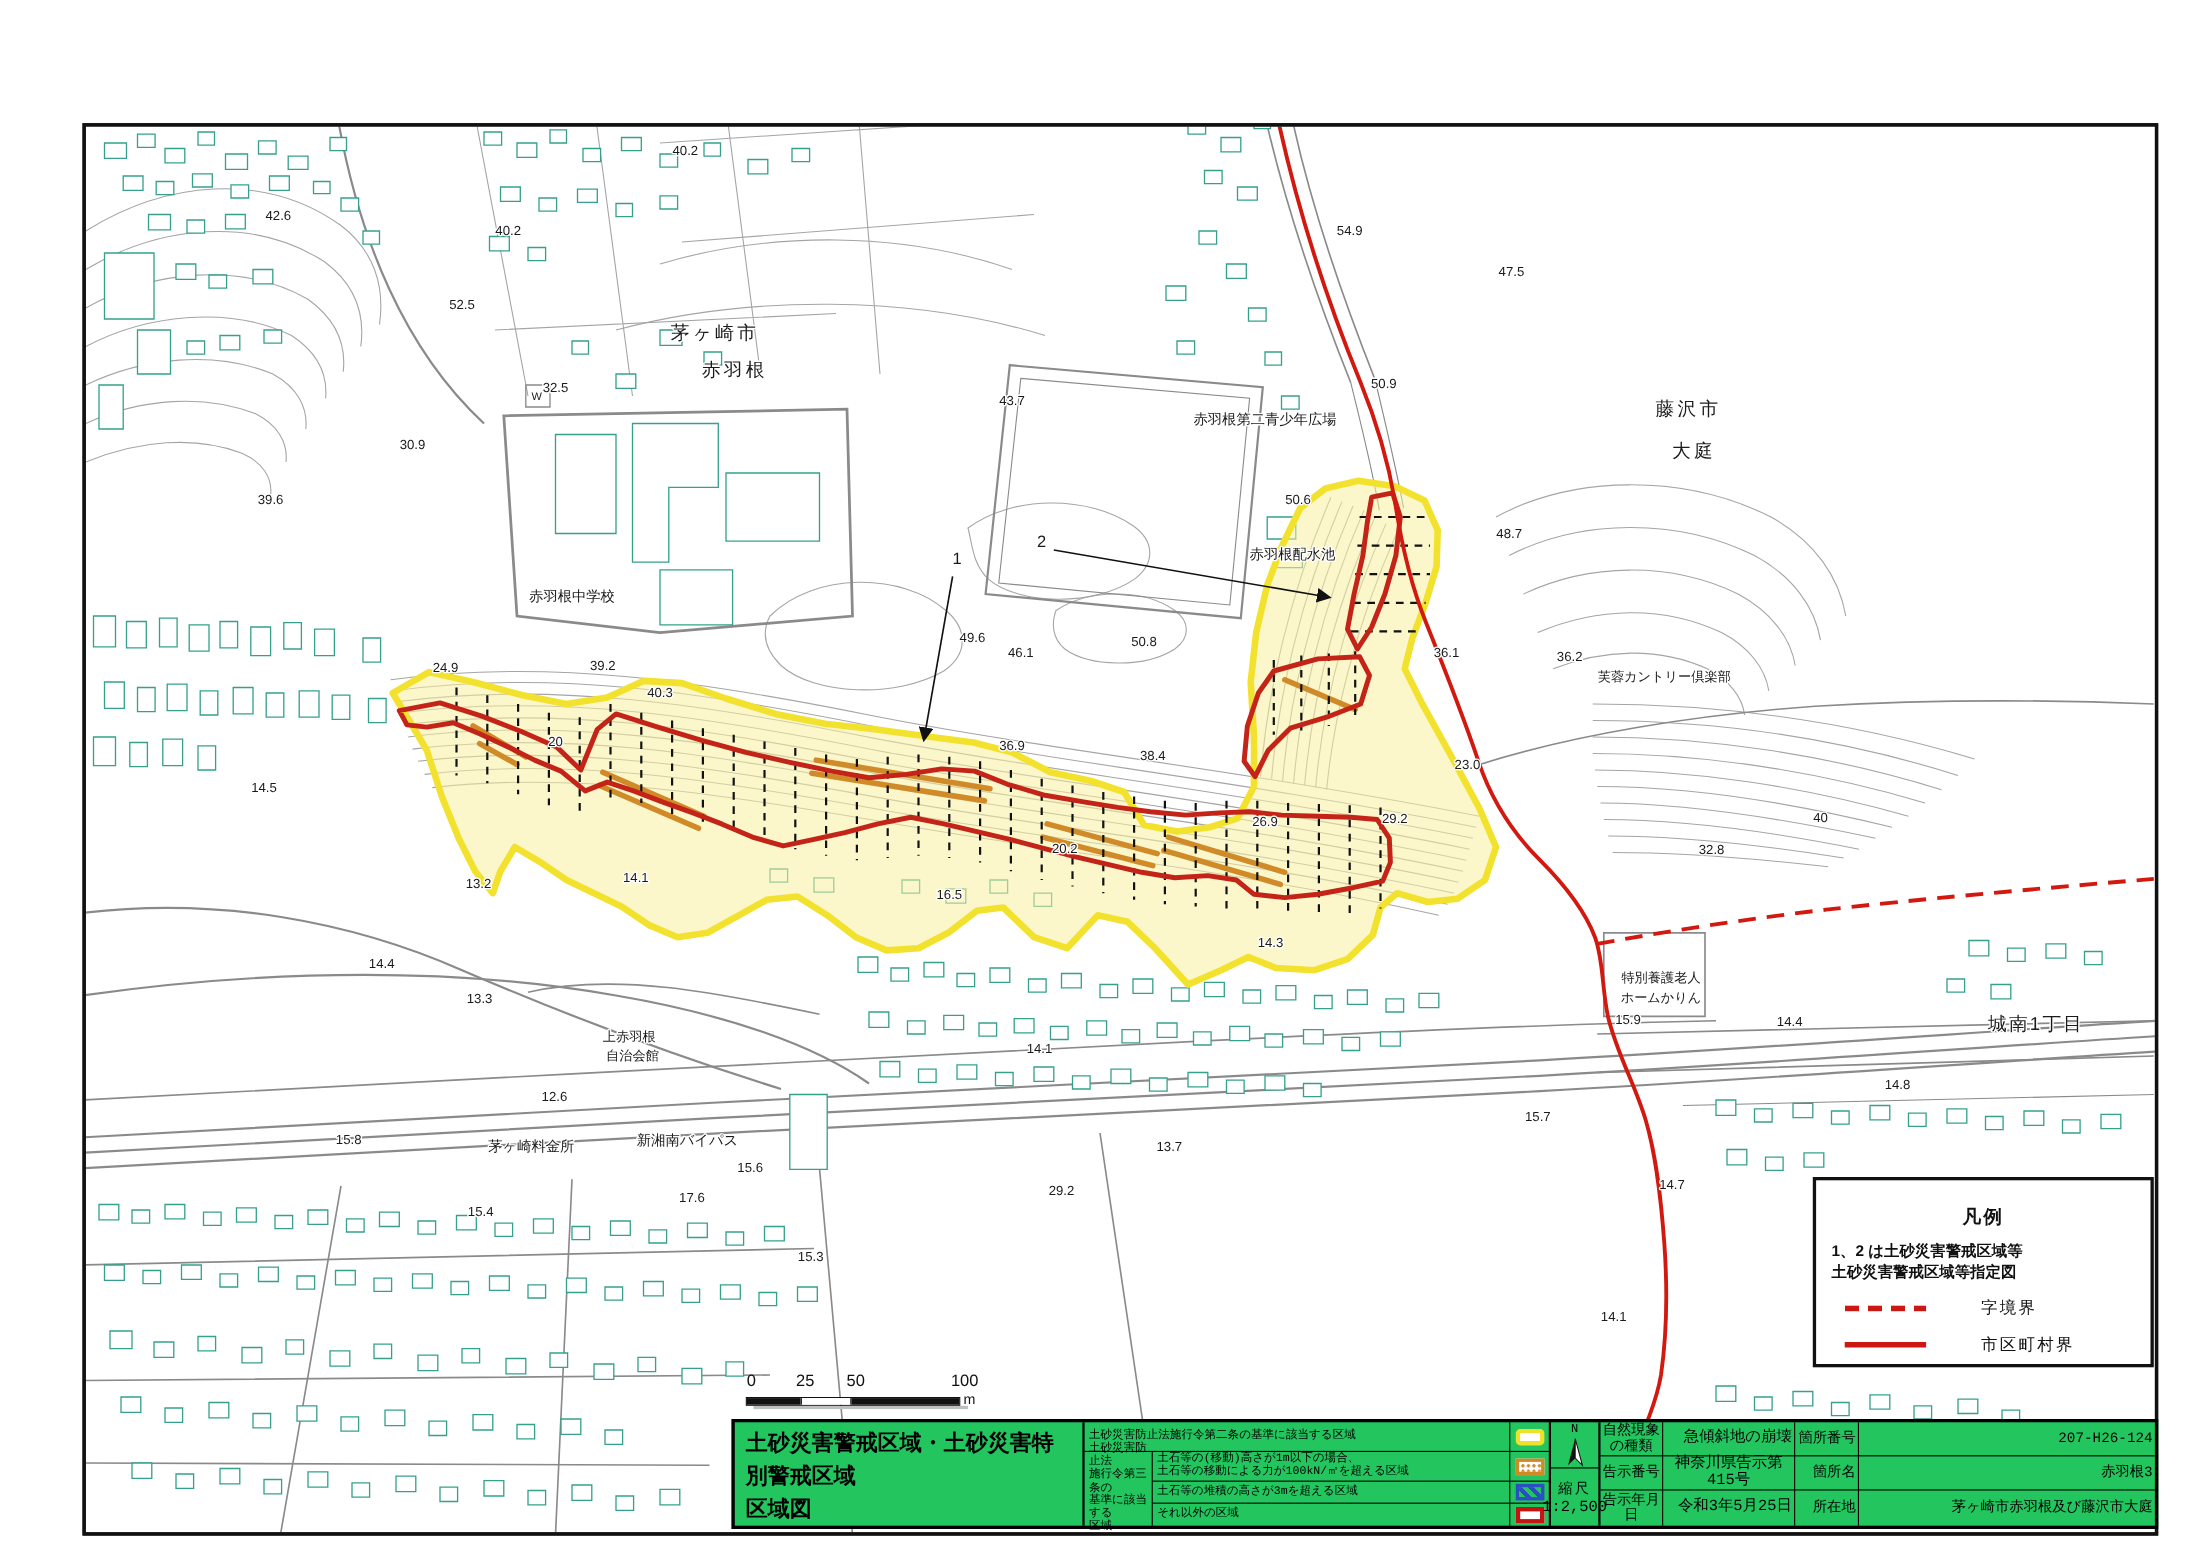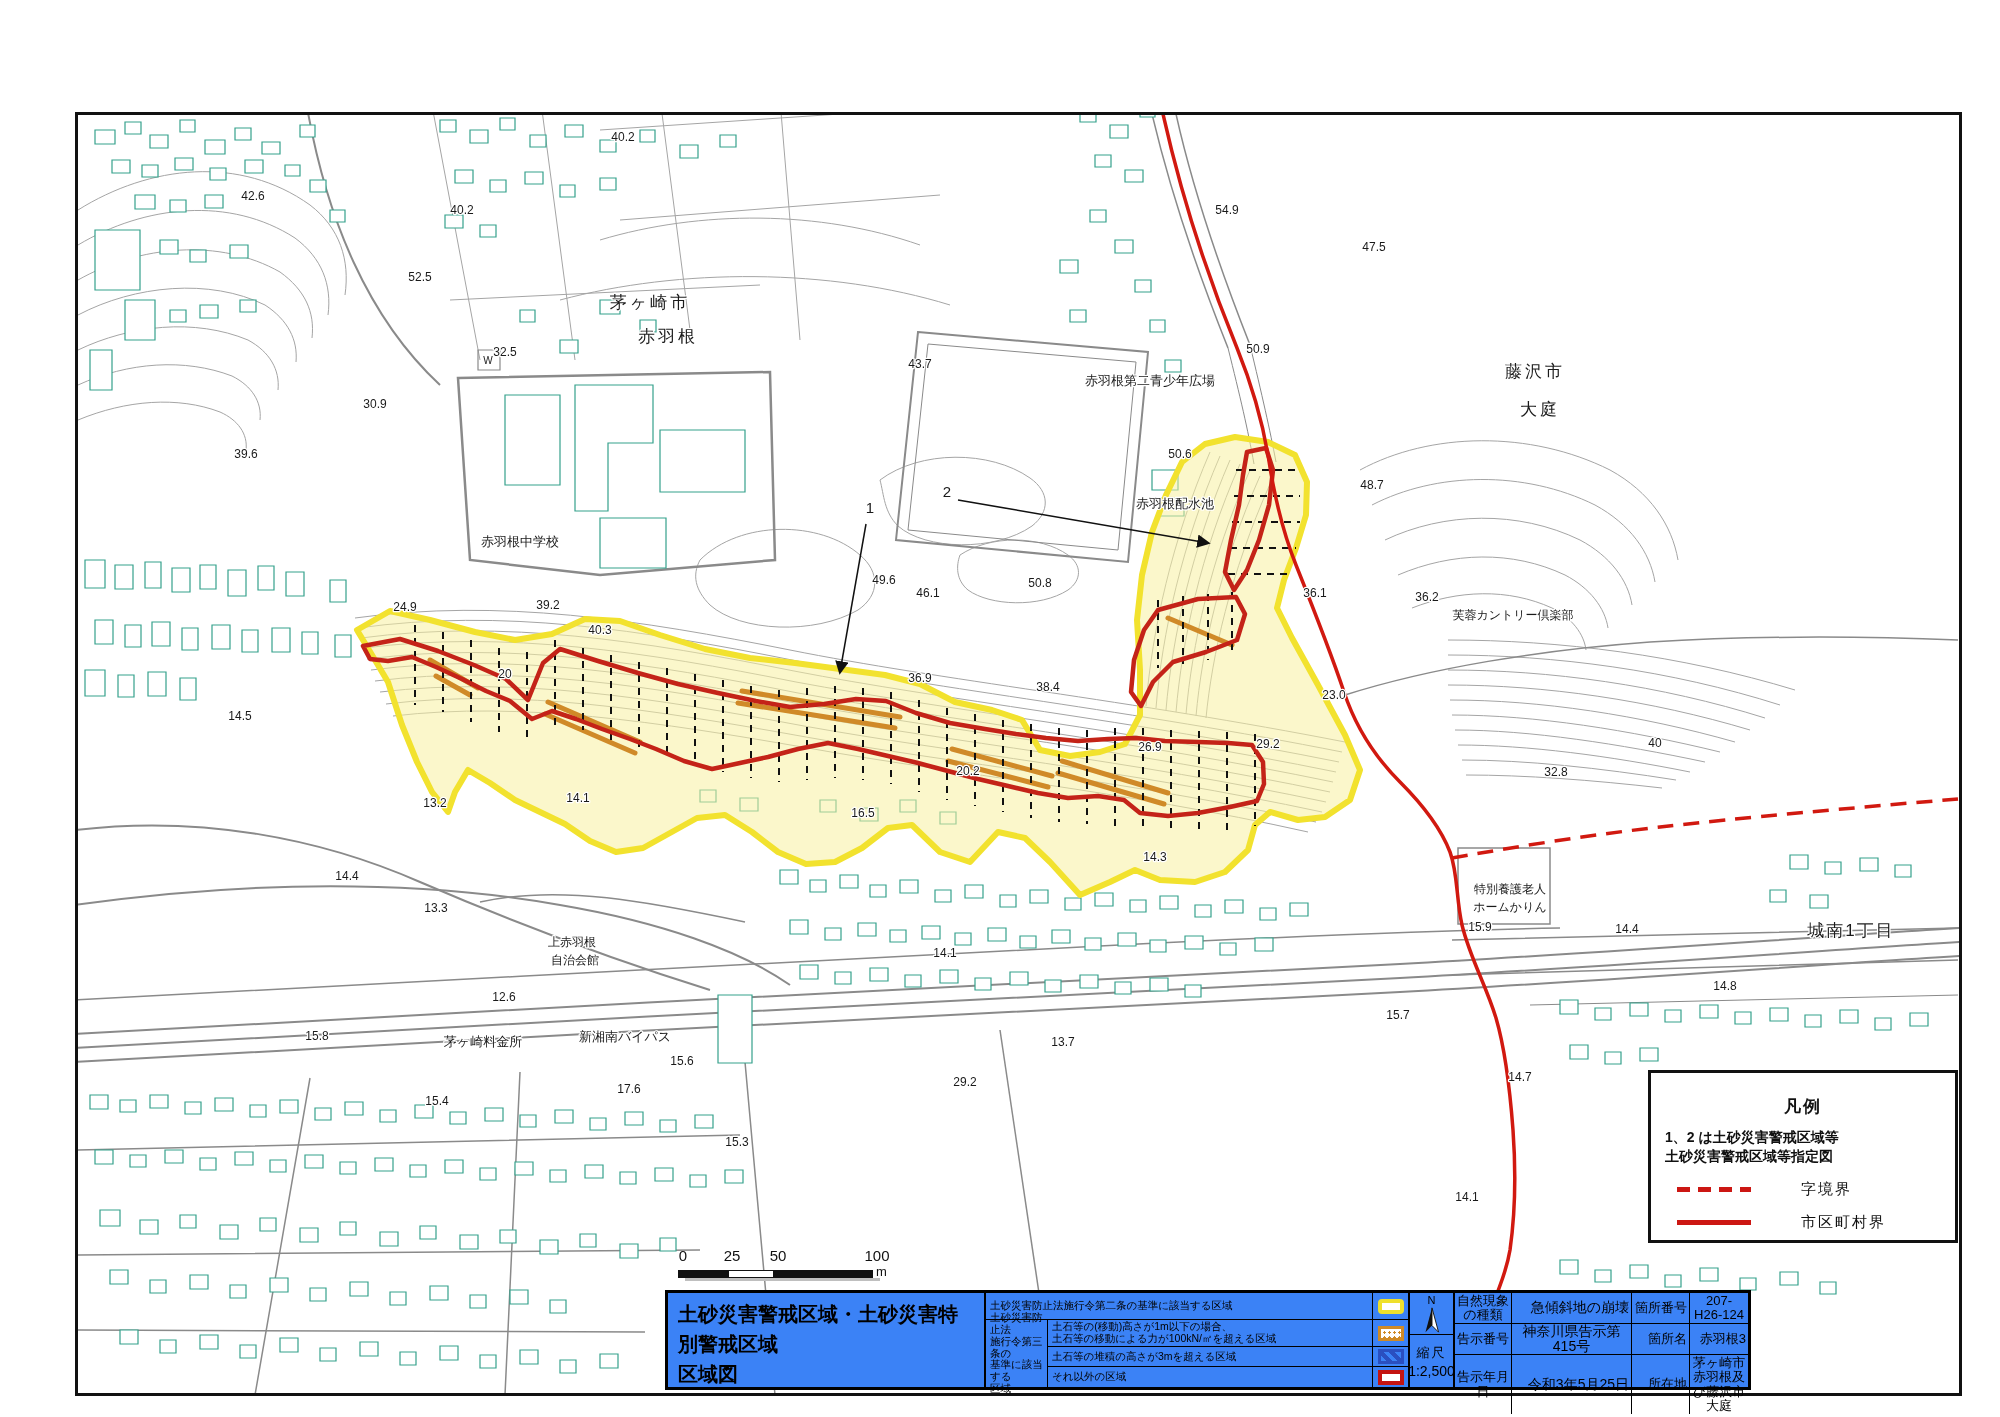--- a/index.html
+++ b/index.html
@@ -38,22 +38,22 @@
   #scale-bar { position:absolute; left:678px; top:1247px; width:230px; z-index:5; }
   #scale-bar .sb-ticks { position:relative; height:18px; font-size:15px; }
   #scale-bar .sb-ticks span { position:absolute; transform:translateX(-50%); }
   .sb-row { display:flex; align-items:flex-end; }
   .sb-bar { display:flex; width:195px; height:8px; border:1px solid #111; }
   .sb-seg { height:100%; }
   .sb-unit { font-size:13px; margin-left:3px; line-height:1; }
   .sb-shadow { width:195px; height:3px; background:#bfbfbf; margin:0 0 0 7px; }
   
   #info-table {
-    position:absolute; left:665px; top:1290px; width:1086px; height:100px;
-    background:#3b82f6; border:3px solid #000; display:flex; z-index:6; color:#000;
+    position:absolute; left:665px; top:1290px; width:1297px; height:100px;
+    background:#22c55e; border:3px solid #000; display:flex; z-index:6; color:#000;font-family:Liberation Mono, monospace;
   }
   .t-title { width:318px; border-right:2px solid #000; padding:6px 10px; font-size:20px; font-weight:600; line-height:1.5; }
   .t-law { width:424px; display:grid; grid-template-columns:62px 325px 37px; grid-template-rows:27px 27px 20px 20px; border-right:2px solid #000; }
   .t-law > div { border-right:1px solid #000; border-bottom:1px solid #000; font-size:10.5px; line-height:1.12; display:flex; flex-direction:column; justify-content:center; padding:1px 4px; }
   .t-law .law-span2 { grid-column:1 / 3; }
   .t-law .law-rowspan { grid-row:2 / 5; justify-content:center; }
   .t-law .no-bb { border-bottom:none; }
   .t-law .sym-cell { align-items:center; justify-content:center; }
   .zone-sym { width:26px; height:15px; background:#fff; }
   .sym-yellow { border:4px solid #efe02c; border-radius:4px; }

